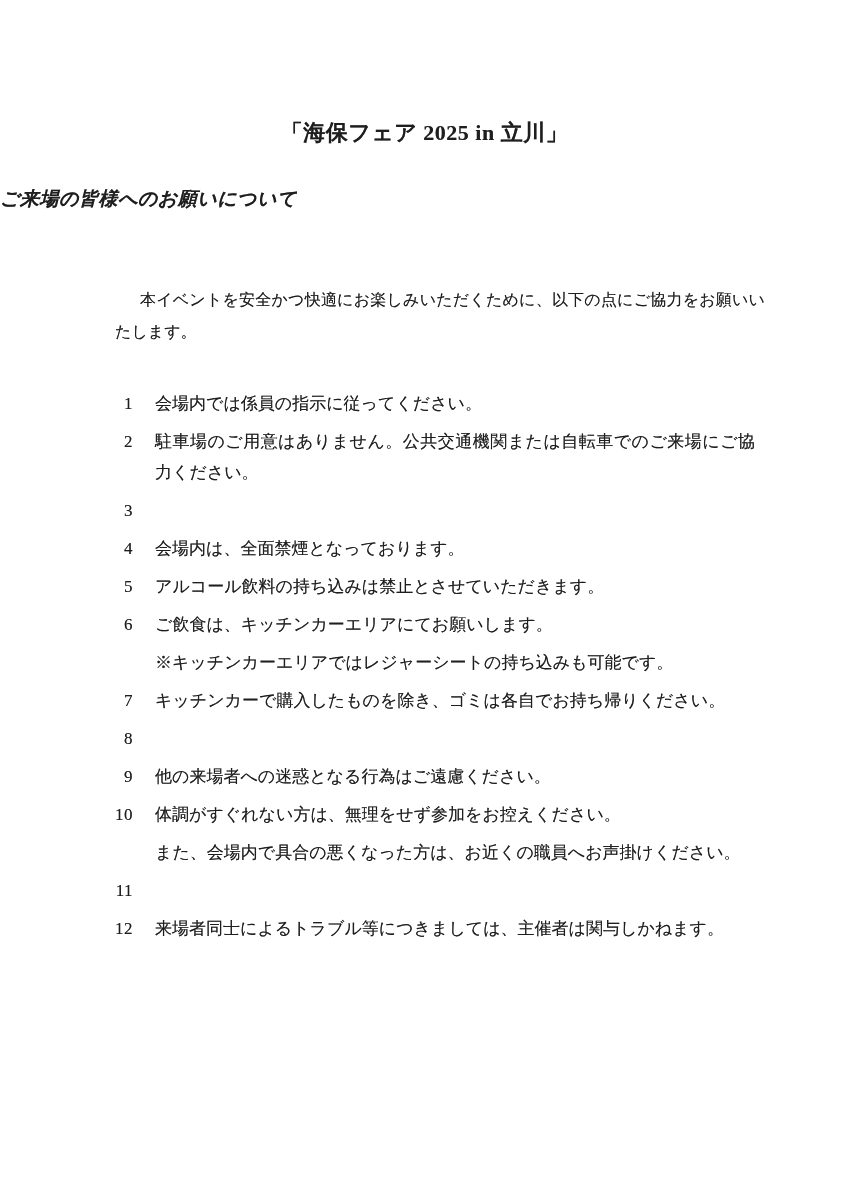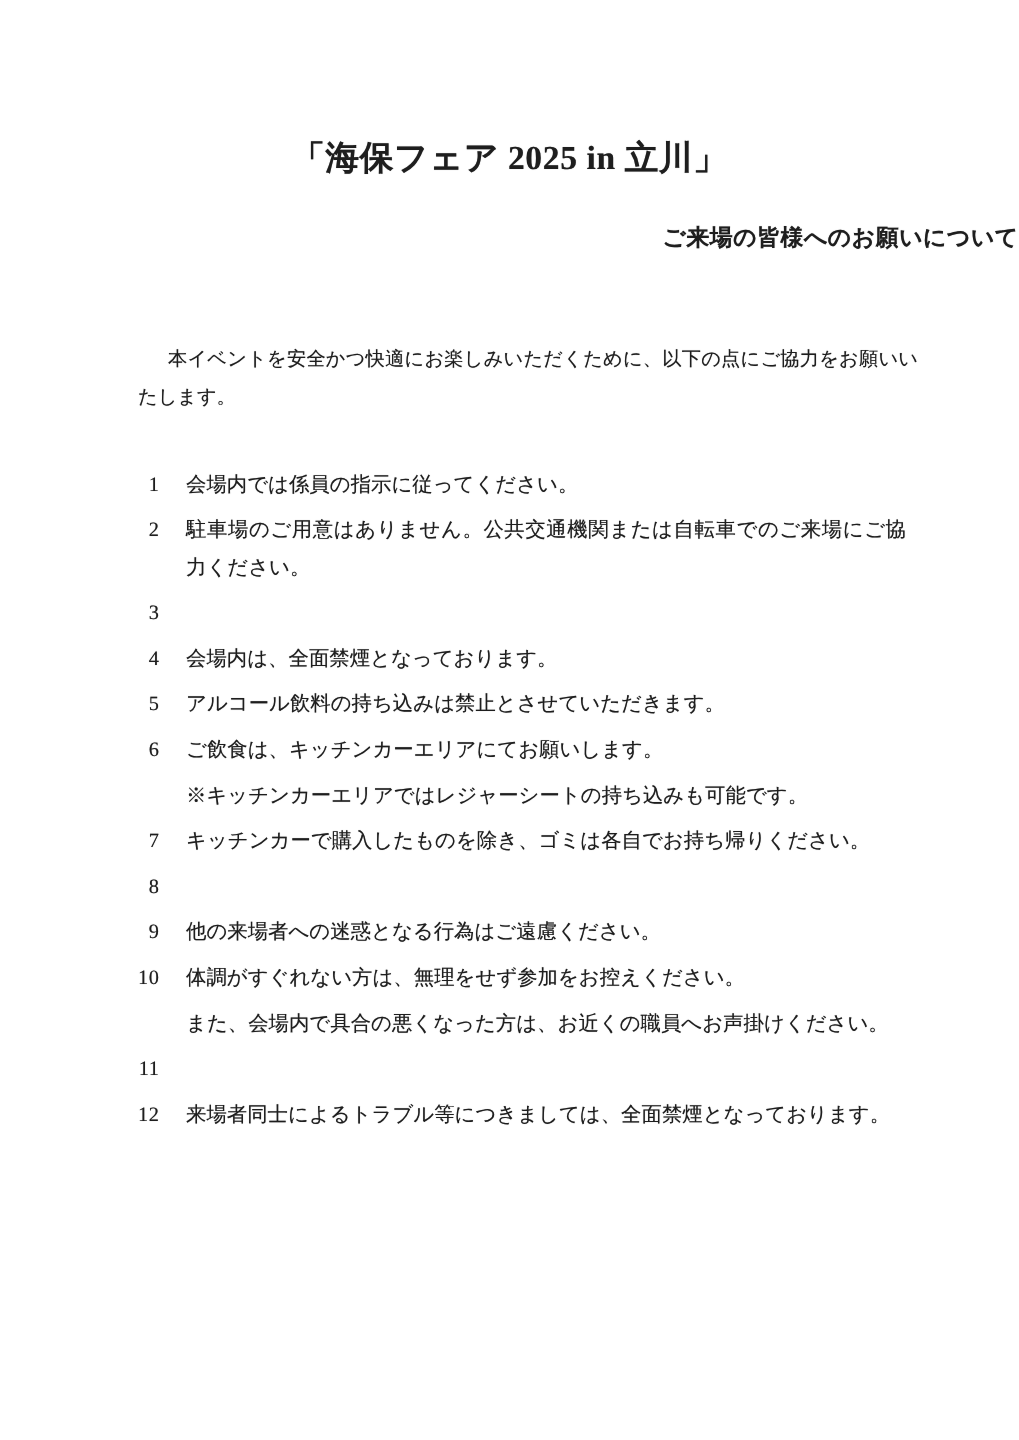--- a/index.html
+++ b/index.html
@@ -17,32 +17,33 @@
     color: #1e1e1e;
     font-family: "Liberation Serif", "DejaVu Serif", serif;
     box-sizing: border-box;
     padding-top: 120px;
     overflow: hidden;
     text-shadow: 0 0 0.6px rgba(20,20,20,0.55);
   }
   .doc-title {
     margin: 0;
     text-align: center;
-    font-size: 28px;
+    font-size: 22px;
     line-height: 26px;
     font-weight: 700;
     letter-spacing: 0.5px;
   }
   .doc-subtitle {
     margin: 40px 0 0 0;
-    text-align: right;
+    text-align: left;
     font-size: 19px;
     line-height: 26px;
     font-weight: 700;
     letter-spacing: 0.5px;
+    font-style: italic;
   }
   .intro {
     margin: 72px 0 0 115px;
     width: 650px;
     font-size: 16px;
     line-height: 32px;
     text-indent: 25px;
     text-align: justify;
   }
   .notice-list {
@@ -152,18 +153,18 @@
       </div>
     </div>
 
     <div class="item">
       <span class="num">11</span>
     </div>
 
     <div class="item">
       <span class="num">12</span>
       <div class="txt">
-        <p>来場者同士によるトラブル等につきましては、全面禁煙となっております。</p>
+        <p>来場者同士によるトラブル等につきましては、主催者は関与しかねます。</p>
       </div>
     </div>
 
   </div>
 </div>
 
 </body></html>

